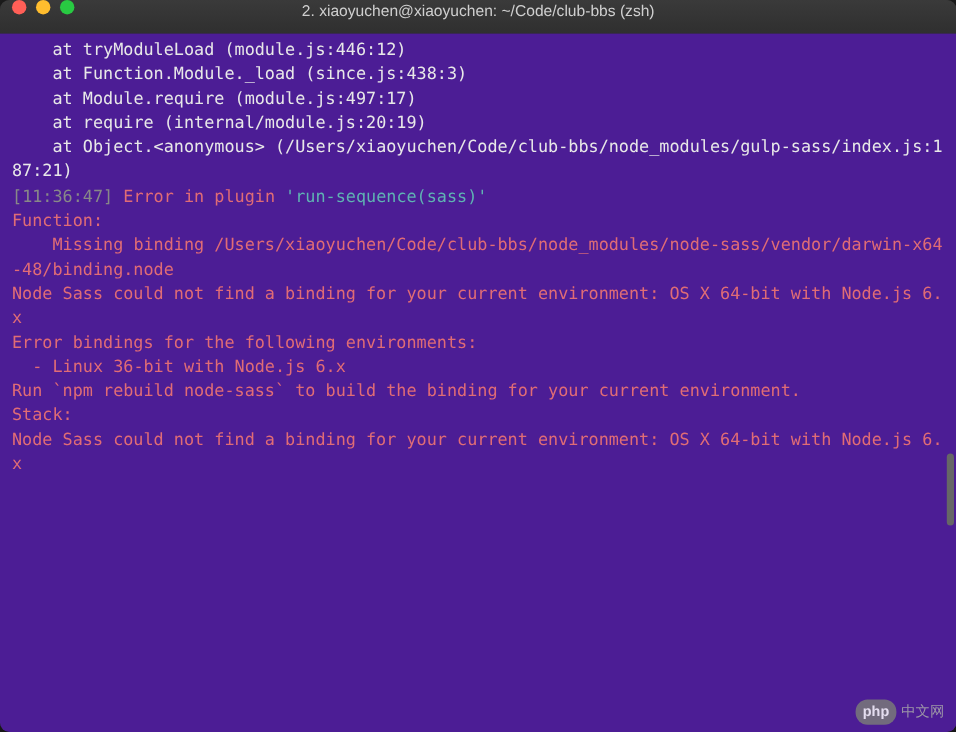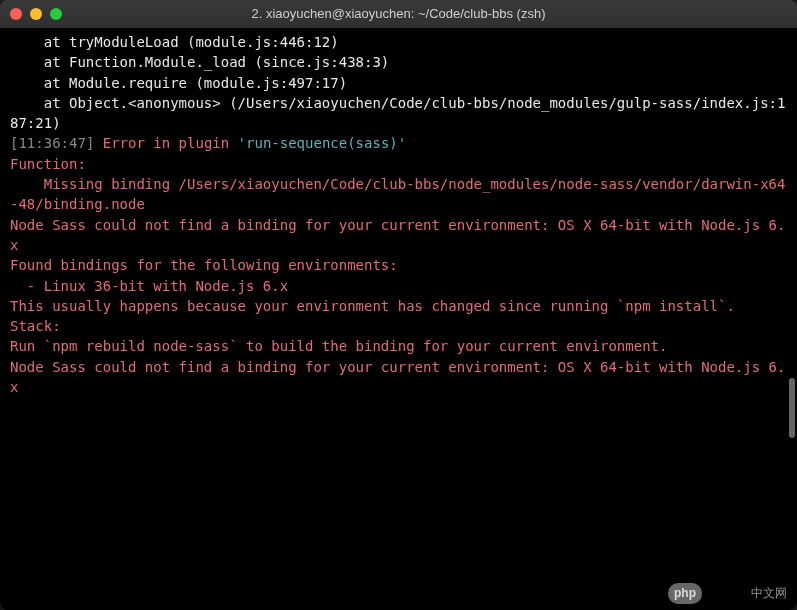--- a/index.html
+++ b/index.html
@@ -23,21 +23,21 @@
       border-radius: 8px;
       overflow: hidden;
       display: flex;
       flex-direction: column;
       box-shadow: 0 4px 20px rgba(0,0,0,0.5);
     }
     .titlebar {
       height: 28px;
       background: linear-gradient(to bottom, #3a3a3a, #2f2f2f);
       display: flex;
-      align-items: center;
+      align-items: flex-start;
       position: relative;
       flex-shrink: 0;
     }
     .traffic-lights {
       display: flex;
       gap: 8px;
       padding-left: 10px;
       position: absolute;
       left: 0;
     }
@@ -51,21 +51,21 @@
     .tl-max { background: #28ca42; }
     .title {
       color: #cfcfcf;
       font-size: 13px;
       font-family: -apple-system, BlinkMacSystemFont, sans-serif;
       text-align: center;
       width: 100%;
     }
     .terminal {
       flex: 1;
-      background: #000000;
+      background: #4c1d95;
       padding: 4px 10px 10px 10px;
       overflow-y: auto;
       position: relative;
     }
     .line {
       white-space: pre-wrap;
       word-break: break-all;
       color: #e8e8e8;
     }
     .err { color: #e06c75; }
@@ -88,21 +88,20 @@
       font-size: 12px;
       font-weight: bold;
       border-radius: 10px;
       padding: 2px 6px;
       font-family: sans-serif;
     }
     .ch-text {
       color: #aaa;
       font-size: 12px;
       font-family: sans-serif;
-      margin-left: 45px;
     }
     .scrollbar {
       position: absolute;
       right: 2px;
       top: 350px;
       width: 6px;
       height: 60px;
       background: #666;
       border-radius: 3px;
     }
@@ -117,35 +116,35 @@
       <div class="tl tl-min"></div>
       <div class="tl tl-max"></div>
     </div>
     <div class="title">2. xiaoyuchen@xiaoyuchen: ~/Code/club-bbs (zsh)</div>
   </div>
 
   <div class="terminal">
     <div class="line">    at tryModuleLoad (module.js:446:12)</div>
     <div class="line">    at Function.Module._load (since.js:438:3)</div>
     <div class="line">    at Module.require (module.js:497:17)</div>
+    <div class="line">    at require (internal/module.js:20:19)</div>
     <div class="line">    at Object.&lt;anonymous&gt; (/Users/xiaoyuchen/Code/club-bbs/node_modules/gulp-sass/index.js:187:21)</div>
 
     <div class="line"><span class="lb">[</span><span class="grey">11:36:47</span><span class="lb">] </span><span class="err">Error in plugin </span><span class="cyan">'</span><span class="cyan">run-sequence(sass)</span><span class="cyan">'</span></div>
 
     <div class="line err">Function:</div>
     <div class="line err">    Missing binding /Users/xiaoyuchen/Code/club-bbs/node_modules/node-sass/vendor/darwin-x64-48/binding.node</div>
     <div class="line err">Node Sass could not find a binding for your current environment: OS X 64-bit with Node.js 6.x</div>
     <div class="line err"></div>
     <div class="line err"></div>
-    <div class="line err">Found bindings for the following environments:</div>
+    <div class="line err">Error bindings for the following environments:</div>
     <div class="line err">  - Linux 36-bit with Node.js 6.x</div>
     <div class="line err"></div>
-    <div class="line err">This usually happens because your environment has changed since running `npm install`.</div>
+    <div class="line err">Run `npm rebuild node-sass` to build the binding for your current environment.</div>
     <div class="line err">Stack:</div>
-    <div class="line err">Run `npm rebuild node-sass` to build the binding for your current environment.</div>
     <div class="line err">Node Sass could not find a binding for your current environment: OS X 64-bit with Node.js 6.x</div>
 
     <div class="scrollbar"></div>
 
     <div class="watermark">
       <span class="php-badge">php</span>
       <span class="ch-text">中文网</span>
     </div>
   </div>
 </div>

